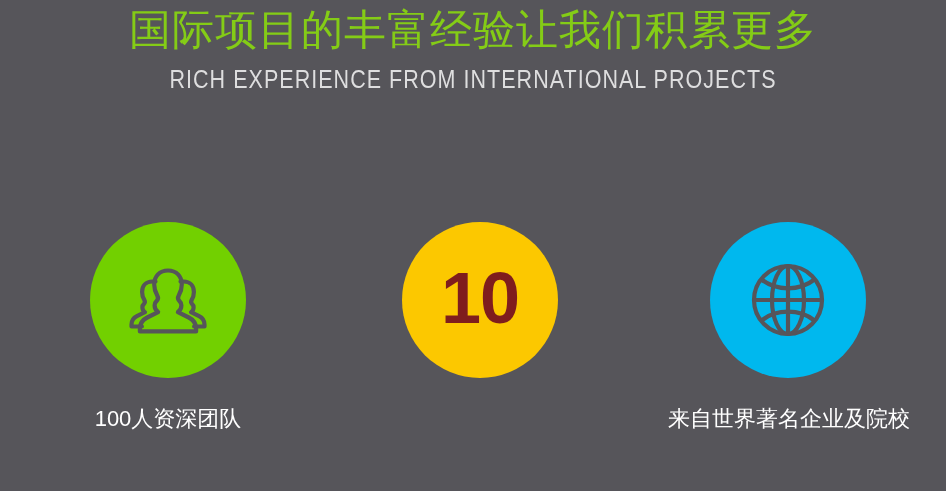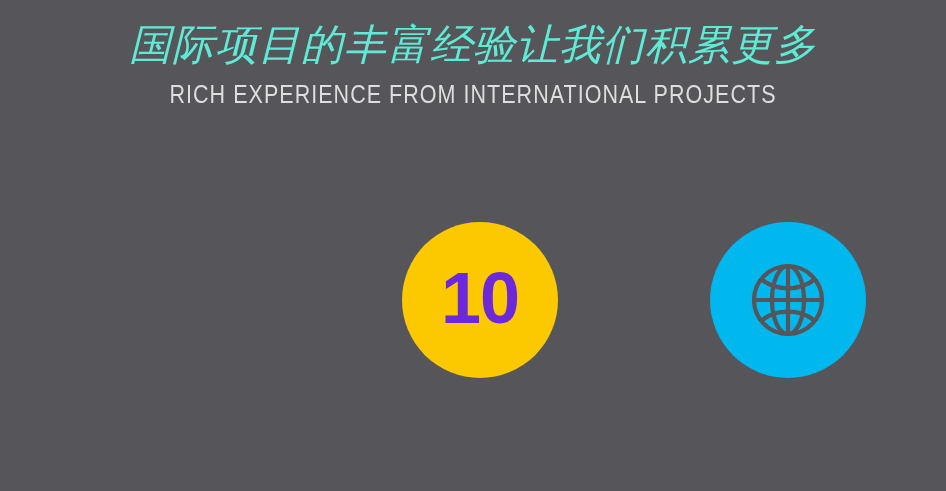--- a/index.html
+++ b/index.html
@@ -26,29 +26,28 @@
   .header {
     position: absolute;
     top: 0;
     left: 0;
     width: 946px;
     text-align: center;
   }
 
   .title-cn {
     margin: 0;
-    padding-top: 19px;
+    padding-top: 4px;
     font-family: "Liberation Sans", sans-serif;
     font-size: 42px;
     font-weight: 400;
     line-height: 52px;
     letter-spacing: 1px;
-    color: #5eead4;
+    color: #84cc16;
     white-space: nowrap;
-    font-style: italic;
   }
 
   .title-en {
     margin: 0;
     padding-top: 8px;
     font-family: "Liberation Sans", sans-serif;
     font-size: 25px;
     font-weight: 300;
     line-height: 30px;
     letter-spacing: 1.2px;
@@ -88,21 +87,21 @@
     position: relative;
   }
 
   .circle svg { display: block; }
 
   .circle-number {
     font-family: "Liberation Sans", sans-serif;
     font-size: 72px;
     font-weight: 700;
     line-height: 72px;
-    color: #6d28d9;
+    color: #7f1d1d;
     letter-spacing: -1px;
     position: relative;
     top: -2px;
   }
 
   .caption {
     margin: 0;
     padding-top: 27px;
     font-family: "Liberation Sans", sans-serif;
     font-size: 22px;
@@ -117,36 +116,52 @@
 
 <div class="slide">
 
   <div class="header">
     <h1 class="title-cn">国际项目的丰富经验让我们积累更多</h1>
     <h2 class="title-en">RICH EXPERIENCE FROM INTERNATIONAL PROJECTS</h2>
   </div>
 
   <div class="features">
 
+    <div class="feature feature-1">
+      <div class="circle" style="background:#72d000;">
+        <span class="icon-wrap">
+          <svg width="86" height="70" viewBox="0 0 86 70" fill="none" stroke="#56555a" stroke-width="4.2" stroke-linecap="round" stroke-linejoin="round">
+
+            <path d="M30.5 16.5 h-3.2 c-6.2 0-10.2 4.2-10.2 10.4 0 4.0 1.1 6.1 2.2 8.0 0.9 1.6 0.6 3.2-0.5 4.2 -0.9 0.8-1.4 1.9-1.4 3.1 0 2.2 1.0 4.0 2.6 5.0 l-8.1 4.0 c-3.4 1.7-5.4 4.6-5.4 8.3 v2.0 h10.4"></path>
+
+            <path d="M55.5 16.5 h3.2 c6.2 0 10.2 4.2 10.2 10.4 0 4.0-1.1 6.1-2.2 8.0 -0.9 1.6-0.6 3.2 0.5 4.2 0.9 0.8 1.4 1.9 1.4 3.1 0 2.2-1.0 4.0-2.6 5.0 l8.1 4.0 c3.4 1.7 5.4 4.6 5.4 8.3 v2.0 h-10.4"></path>
+
+            <path d="M43 5.5 c-8.4 0-13.8 5.7-13.8 14.1 0 5.4 1.5 8.2 3.0 10.8 1.2 2.1 0.8 4.3-0.7 5.7 -1.2 1.1-1.9 2.6-1.9 4.2 0 3.0 1.4 5.4 3.5 6.8 l-10.9 5.4 c-4.6 2.3-7.3 6.2-7.3 11.2 v2.7 h56.2 v-2.7 c0-5.0-2.7-8.9-7.3-11.2 l-10.9-5.4 c2.1-1.4 3.5-3.8 3.5-6.8 0-1.6-0.7-3.1-1.9-4.2 -1.5-1.4-1.9-3.6-0.7-5.7 1.5-2.6 3.0-5.4 3.0-10.8 0-8.4-5.4-14.1-13.8-14.1 z"></path>
+          </svg>
+        </span>
+      </div>
+      <p class="caption">100人资深团队</p>
+    </div>
 
     <div class="feature feature-2">
       <div class="circle" style="background:#fcc800;">
         <span class="circle-number">10</span>
       </div>
     </div>
 
     <div class="feature feature-3">
       <div class="circle" style="background:#00b8ee;">
         <span class="icon-wrap">
           <svg width="78" height="78" viewBox="0 0 78 78" fill="none" stroke="#56555a" stroke-width="4.2">
             <circle cx="39" cy="39" r="34"></circle>
             <line x1="39" y1="5" x2="39" y2="73"></line>
             <line x1="5" y1="39" x2="73" y2="39"></line>
             <ellipse cx="39" cy="39" rx="16" ry="34"></ellipse>
             <path d="M12.5 18.5 C19.5 24.0 28.6 27.3 39 27.3 C49.4 27.3 58.5 24.0 65.5 18.5"></path>
             <path d="M12.5 59.5 C19.5 54.0 28.6 50.7 39 50.7 C49.4 50.7 58.5 54.0 65.5 59.5"></path>
           </svg>
         </span>
       </div>
+      <p class="caption">来自世界著名企业及院校</p>
     </div>
 
   </div>
 </div>
 
 </body></html>

